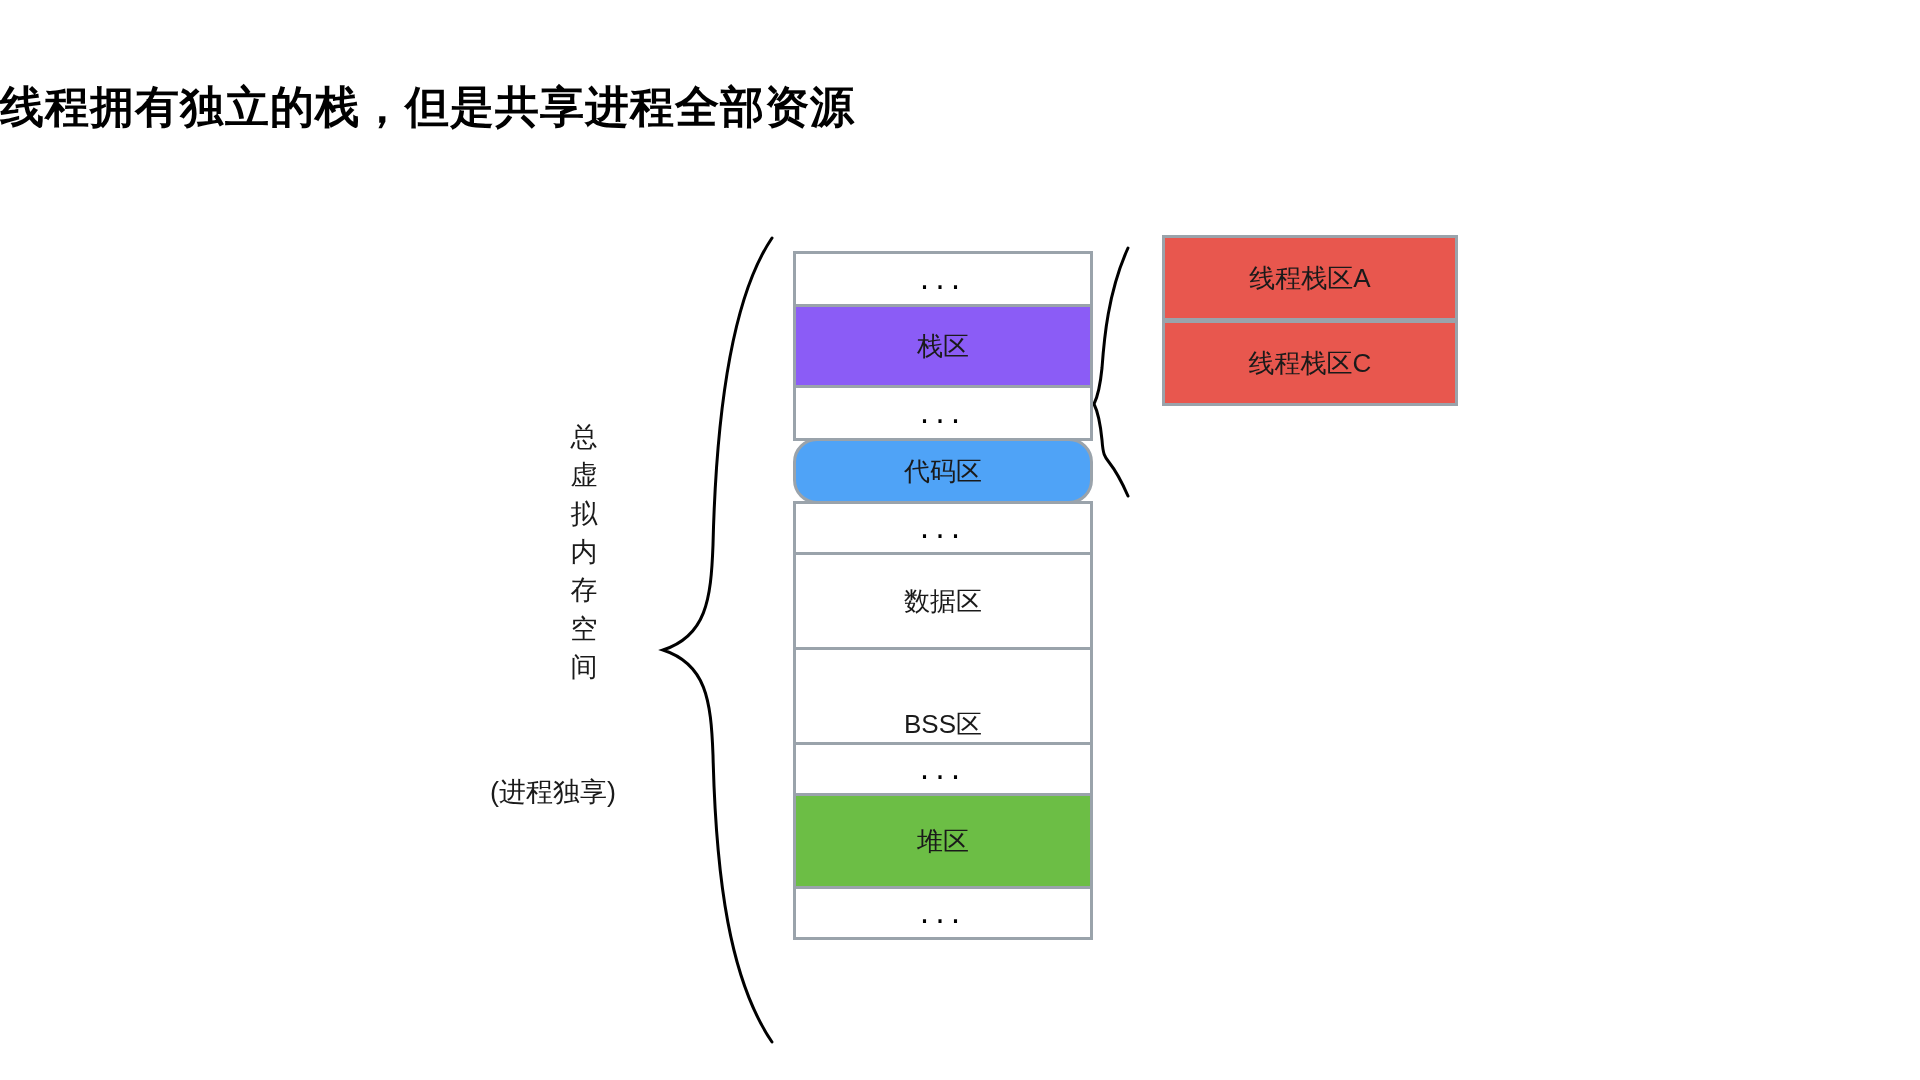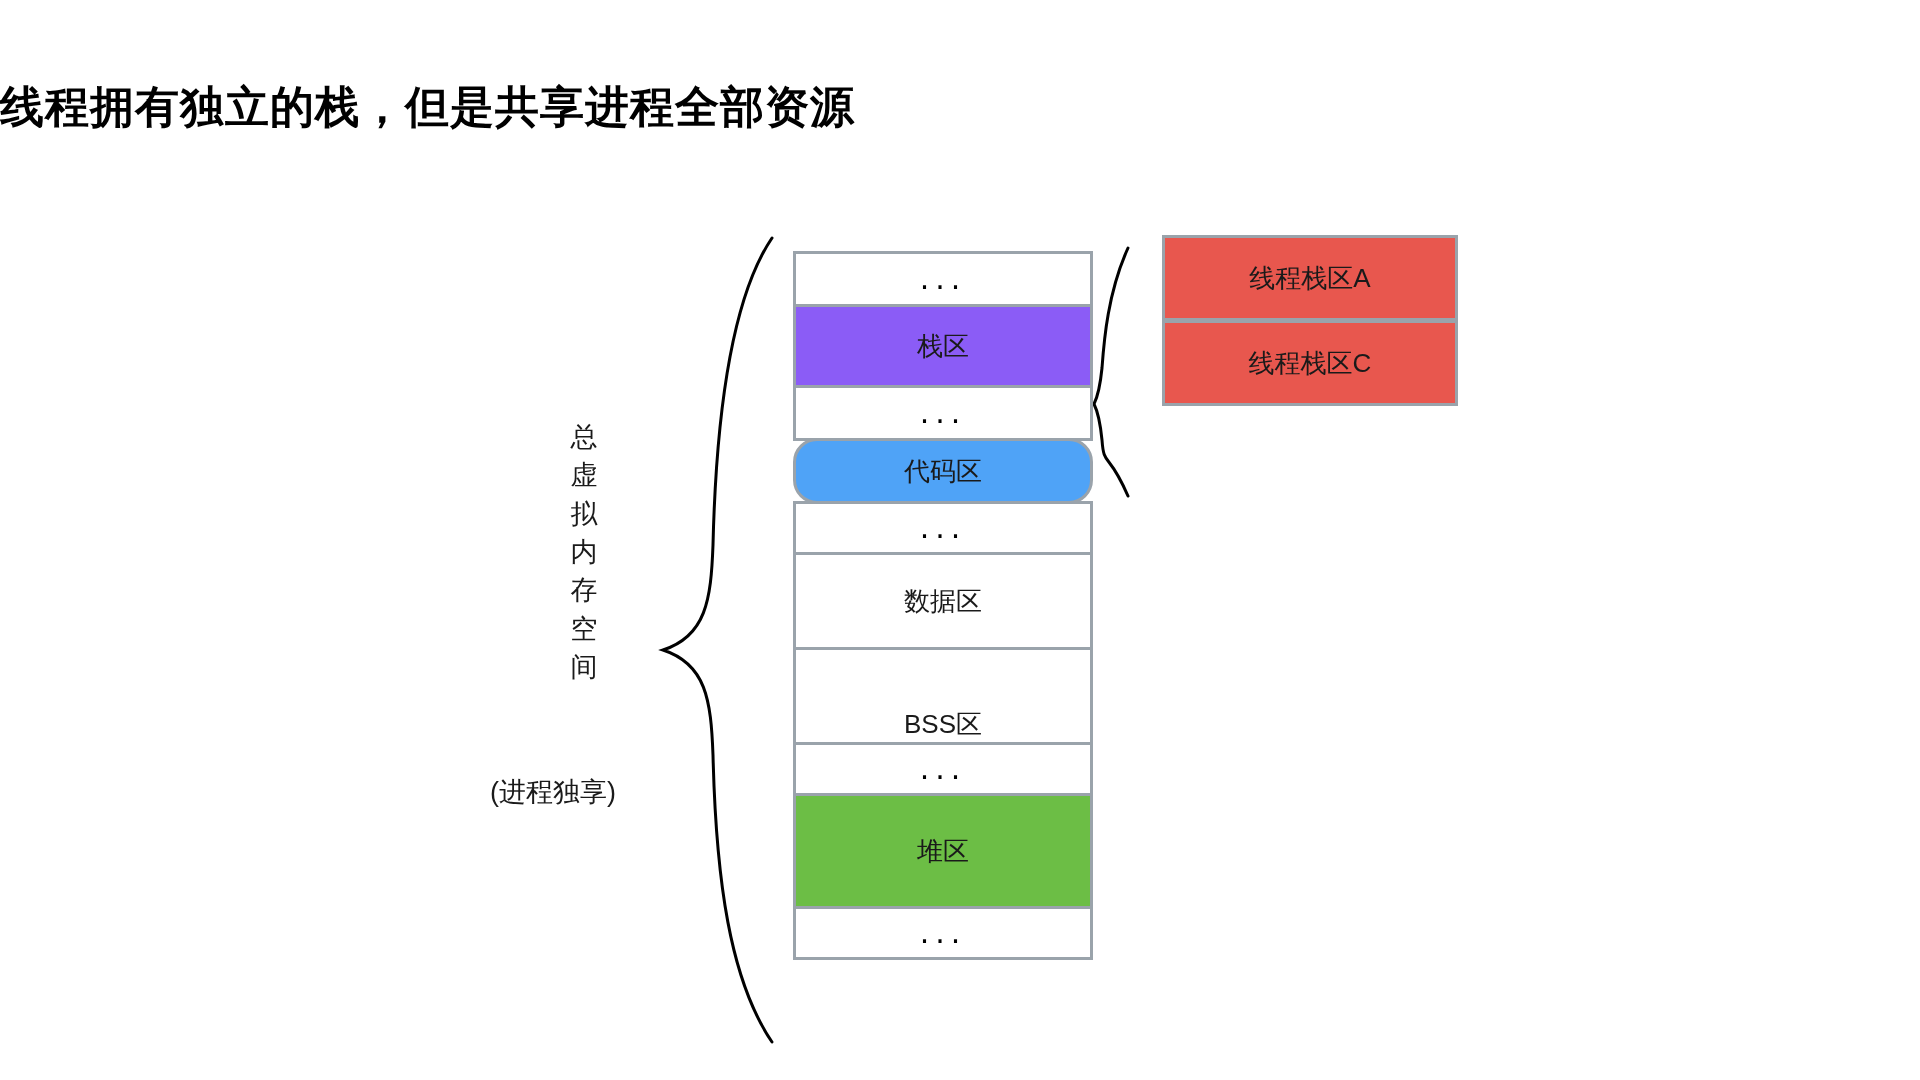--- a/index.html
+++ b/index.html
@@ -198,21 +198,21 @@
     </div>
 
     <div class="mem-block" style="height:98px;align-items:flex-end;">
       <span>BSS区</span>
     </div>
 
     <div class="mem-block ellipsis" style="height:54px;">
       <span class="dots">...</span>
     </div>
 
-    <div class="mem-block heap" style="height:116px;">
+    <div class="mem-block heap" style="height:96px;">
       <span>堆区</span>
     </div>
 
     <div class="mem-block ellipsis" style="height:54px;">
       <span class="dots">...</span>
     </div>
 
   </div>
 
   <div id="thread-stacks">

